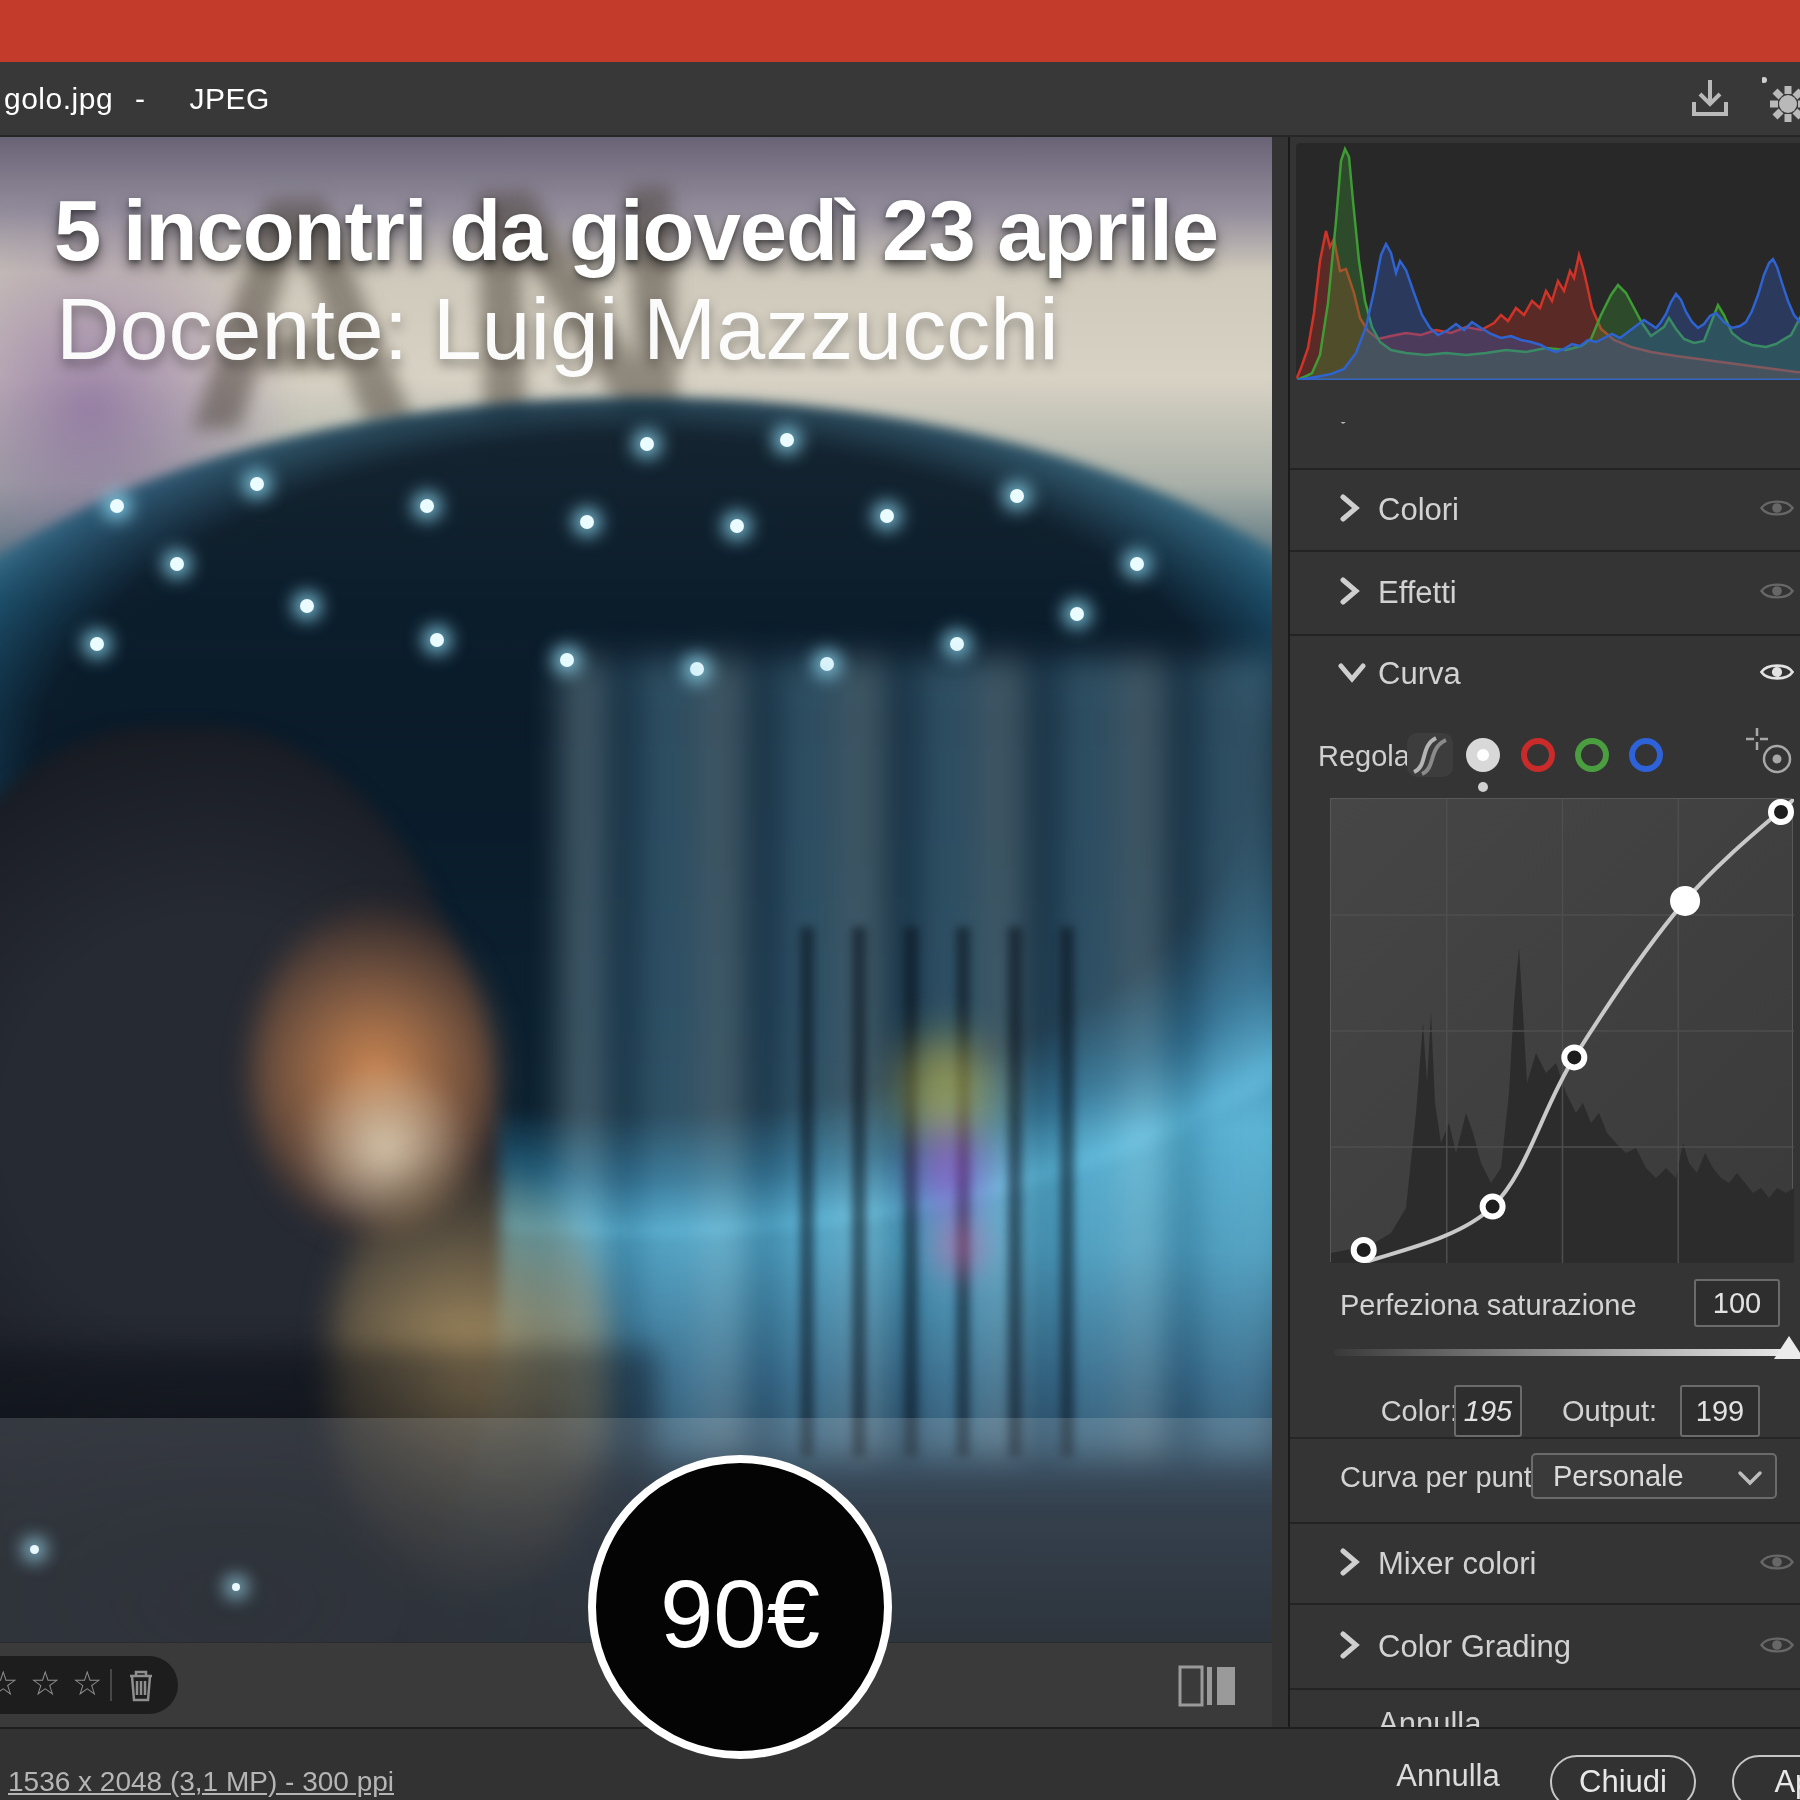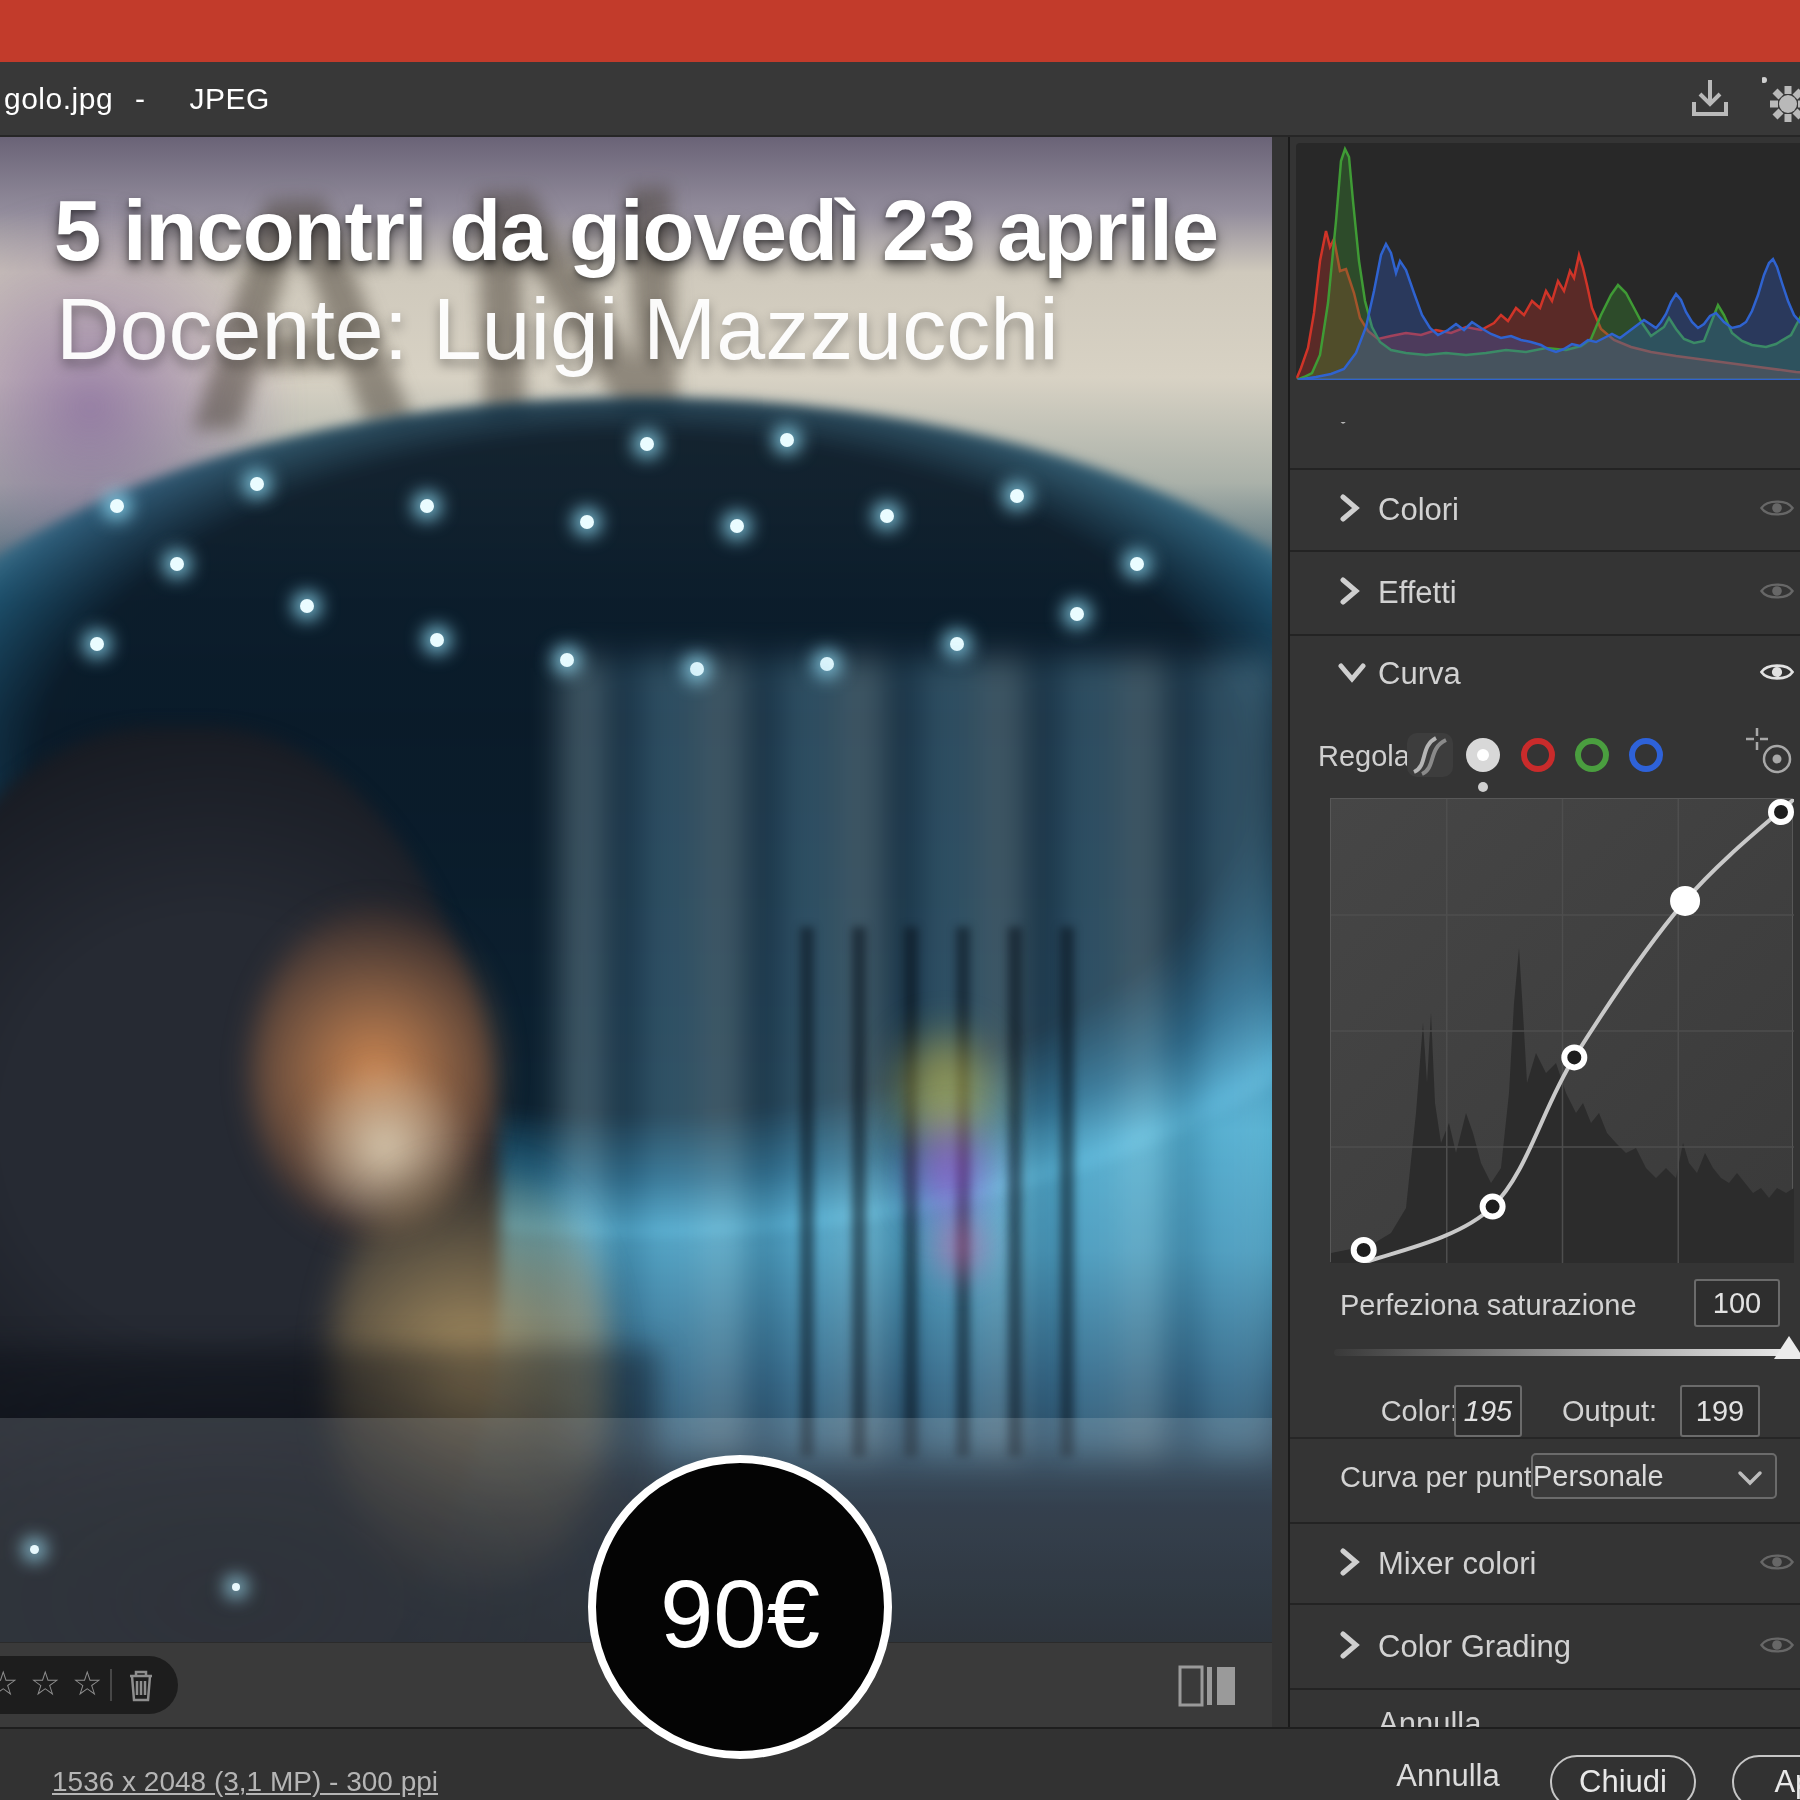--- a/index.html
+++ b/index.html
@@ -33,21 +33,21 @@
 
   
   .strip{position:absolute;left:0;top:1642px;width:1272px;height:85px;background:#3a3a3a;border-top:1px solid #2b2b2b;}
   .star-pill{position:absolute;left:-40px;top:13px;width:218px;height:58px;background:#1d1d1d;border-radius:29px;}
   .star{position:absolute;top:7px;font-size:34px;color:#8f8f8f;}
   .pill-div{position:absolute;left:150px;top:13px;width:2px;height:32px;background:#474747;}
   .ba-icon{position:absolute;left:1178px;top:22px;}
 
   
   .bottombar{position:absolute;left:0;top:1727px;width:1800px;height:73px;background:#323232;border-top:2px solid #1e1e1e;}
-  .img-info{position:absolute;left:8px;bottom:2px;color:#b5b5b5;font-size:28px;text-decoration:underline;margin-left:44px;}
+  .img-info{position:absolute;left:8px;bottom:2px;color:#b5b5b5;font-size:28px;text-decoration:underline;}
   .btn-text{position:absolute;left:1388px;bottom:6px;width:120px;text-align:center;color:#dcdcdc;font-size:31px;}
   .pill-btn{position:absolute;top:26px;height:54px;border:2.5px solid #c6c6c6;border-radius:27px;color:#e8e8e8;font-size:31px;display:flex;align-items:center;justify-content:center;background:transparent;}
   .pill-close{left:1550px;width:146px;}
   .pill-open{left:1732px;width:140px;}
 
   
   .panel{position:absolute;left:1272px;top:137px;width:528px;height:1590px;background:#343434;border-left:2px solid #1a1a1a;margin-left:16px;}
   .hist{position:absolute;left:6px;top:6px;width:516px;height:237px;background:#282828;border-radius:4px;overflow:hidden;}
   .prow{position:absolute;left:0;width:528px;background:#343434;border-top:2px solid #232323;}
   .prow .chev{position:absolute;left:48px;top:50%;transform:translateY(-50%);}
@@ -64,21 +64,21 @@
   .lum .dot{position:absolute;left:11px;top:11px;width:12px;height:12px;border-radius:50%;background:#fff;}
   .lum-sel{position:absolute;width:10px;height:10px;border-radius:50%;background:#cfcfcf;}
 
   .curvebox{position:absolute;left:40px;top:661px;width:463px;height:464px;background:linear-gradient(135deg,#464646,#3a3a3a);border:1px solid #585858;}
 
   .ctl-lbl{color:#d2d2d2;font-size:29px;position:absolute;}
   .valbox{position:absolute;border:2px solid #6b6b6b;border-radius:3px;background:#2e2e2e;color:#e2e2e2;font-size:29px;display:flex;align-items:center;justify-content:center;}
   .slider-track{position:absolute;left:44px;top:1212px;width:462px;height:7px;border-radius:4px;background:linear-gradient(90deg,#393939,#ececec);}
   .slider-handle{position:absolute;left:484px;top:1199px;width:0;height:0;border-left:15px solid transparent;border-right:15px solid transparent;border-bottom:23px solid #ececec;}
   .thin-div{position:absolute;left:0;top:1300px;width:528px;height:2px;background:#262626;}
-  .dropdown{position:absolute;left:241px;top:1316px;width:246px;height:46px;border:2px solid #6b6b6b;border-radius:5px;background:#3a3a3a;color:#dadada;font-size:29px;display:flex;align-items:center;}
+  .dropdown{position:absolute;left:241px;top:1316px;width:246px;height:46px;border:2px solid #6b6b6b;border-radius:5px;background:#3a3a3a;color:#dadada;font-size:29px;display:flex;align-items:center;padding-left:20px;}
   .dropdown svg{position:absolute;right:12px;top:14px;}
 
   
   .promo{position:absolute;left:0;top:0;width:1800px;height:1800px;pointer-events:none;z-index:50;}
   .p-title{position:absolute;left:52px;top:62px;font-size:105px;font-weight:700;color:#fff;letter-spacing:-2px;white-space:nowrap;text-shadow:0 10px 16px rgba(0,0,0,.5),0 4px 6px rgba(0,0,0,.45);}
   .p-sub{position:absolute;left:54px;top:182px;font-size:85px;font-weight:700;color:#fff;letter-spacing:-1px;white-space:nowrap;text-shadow:0 8px 14px rgba(0,0,0,.5),0 3px 5px rgba(0,0,0,.4);}
   .p-doc{position:absolute;left:56px;top:278px;font-size:88px;font-weight:400;color:rgba(255,255,255,.96);white-space:nowrap;text-shadow:0 6px 12px rgba(0,0,0,.35);}
   .circle{position:absolute;border-radius:50%;background:#040404;border:8px solid #fff;color:#fff;text-align:center;}
   .c90{left:588px;top:1455px;width:304px;height:304px;}
   .c90 .big{margin-top:96px;font-size:96px;}

